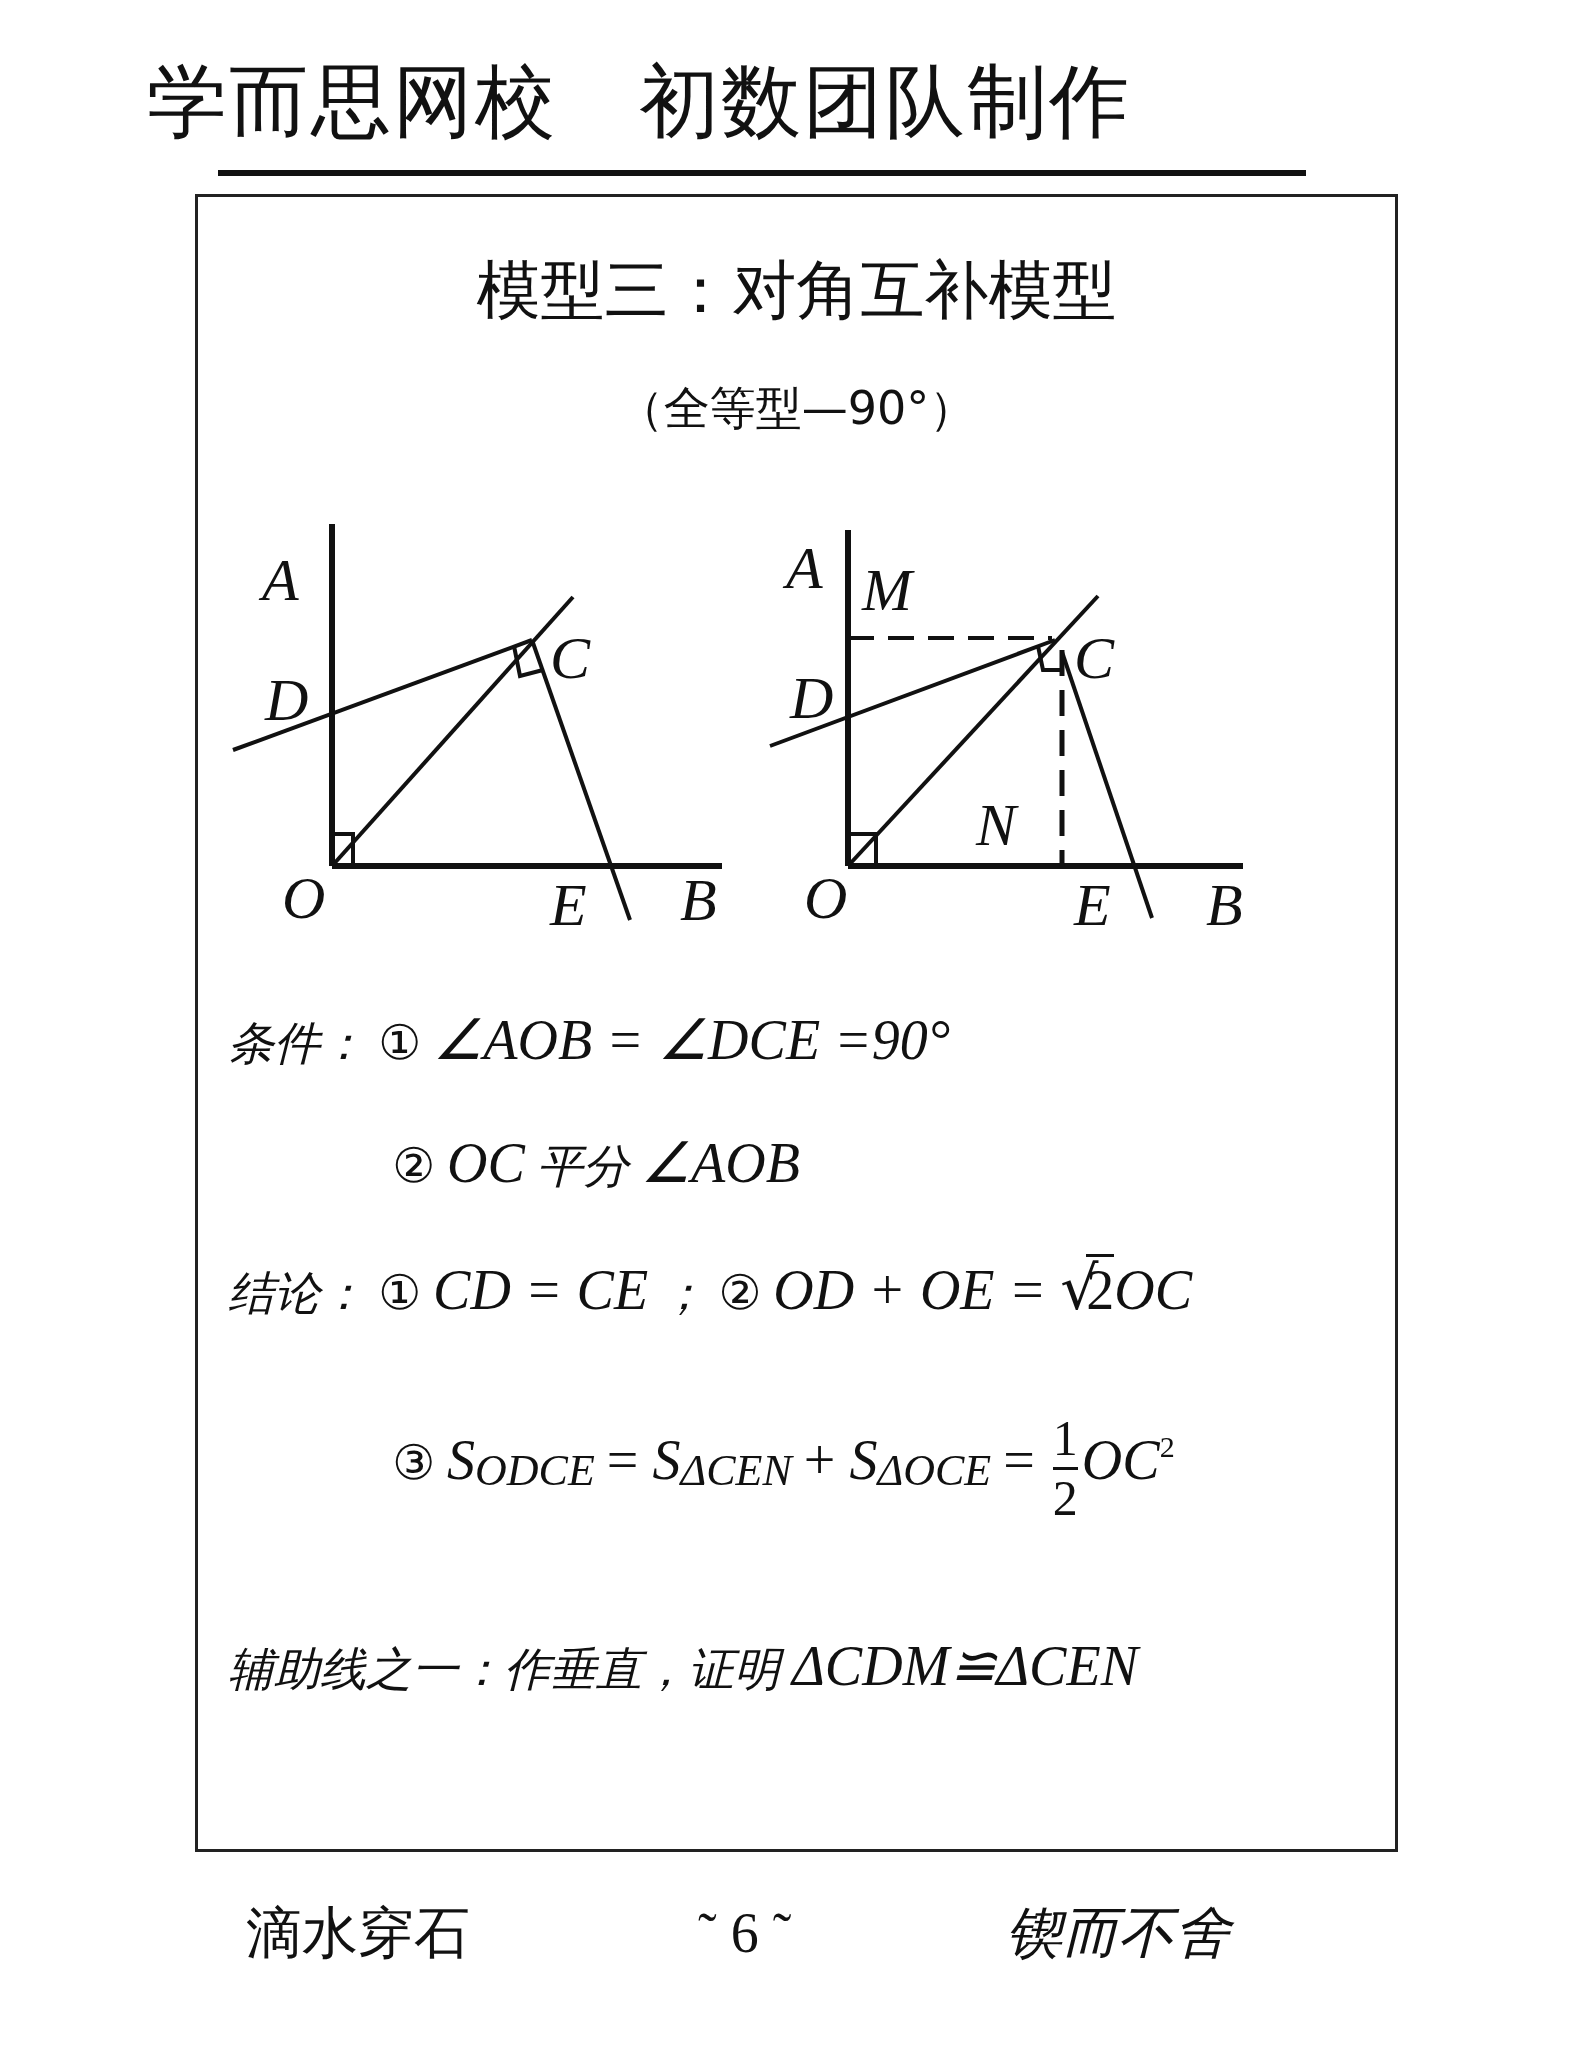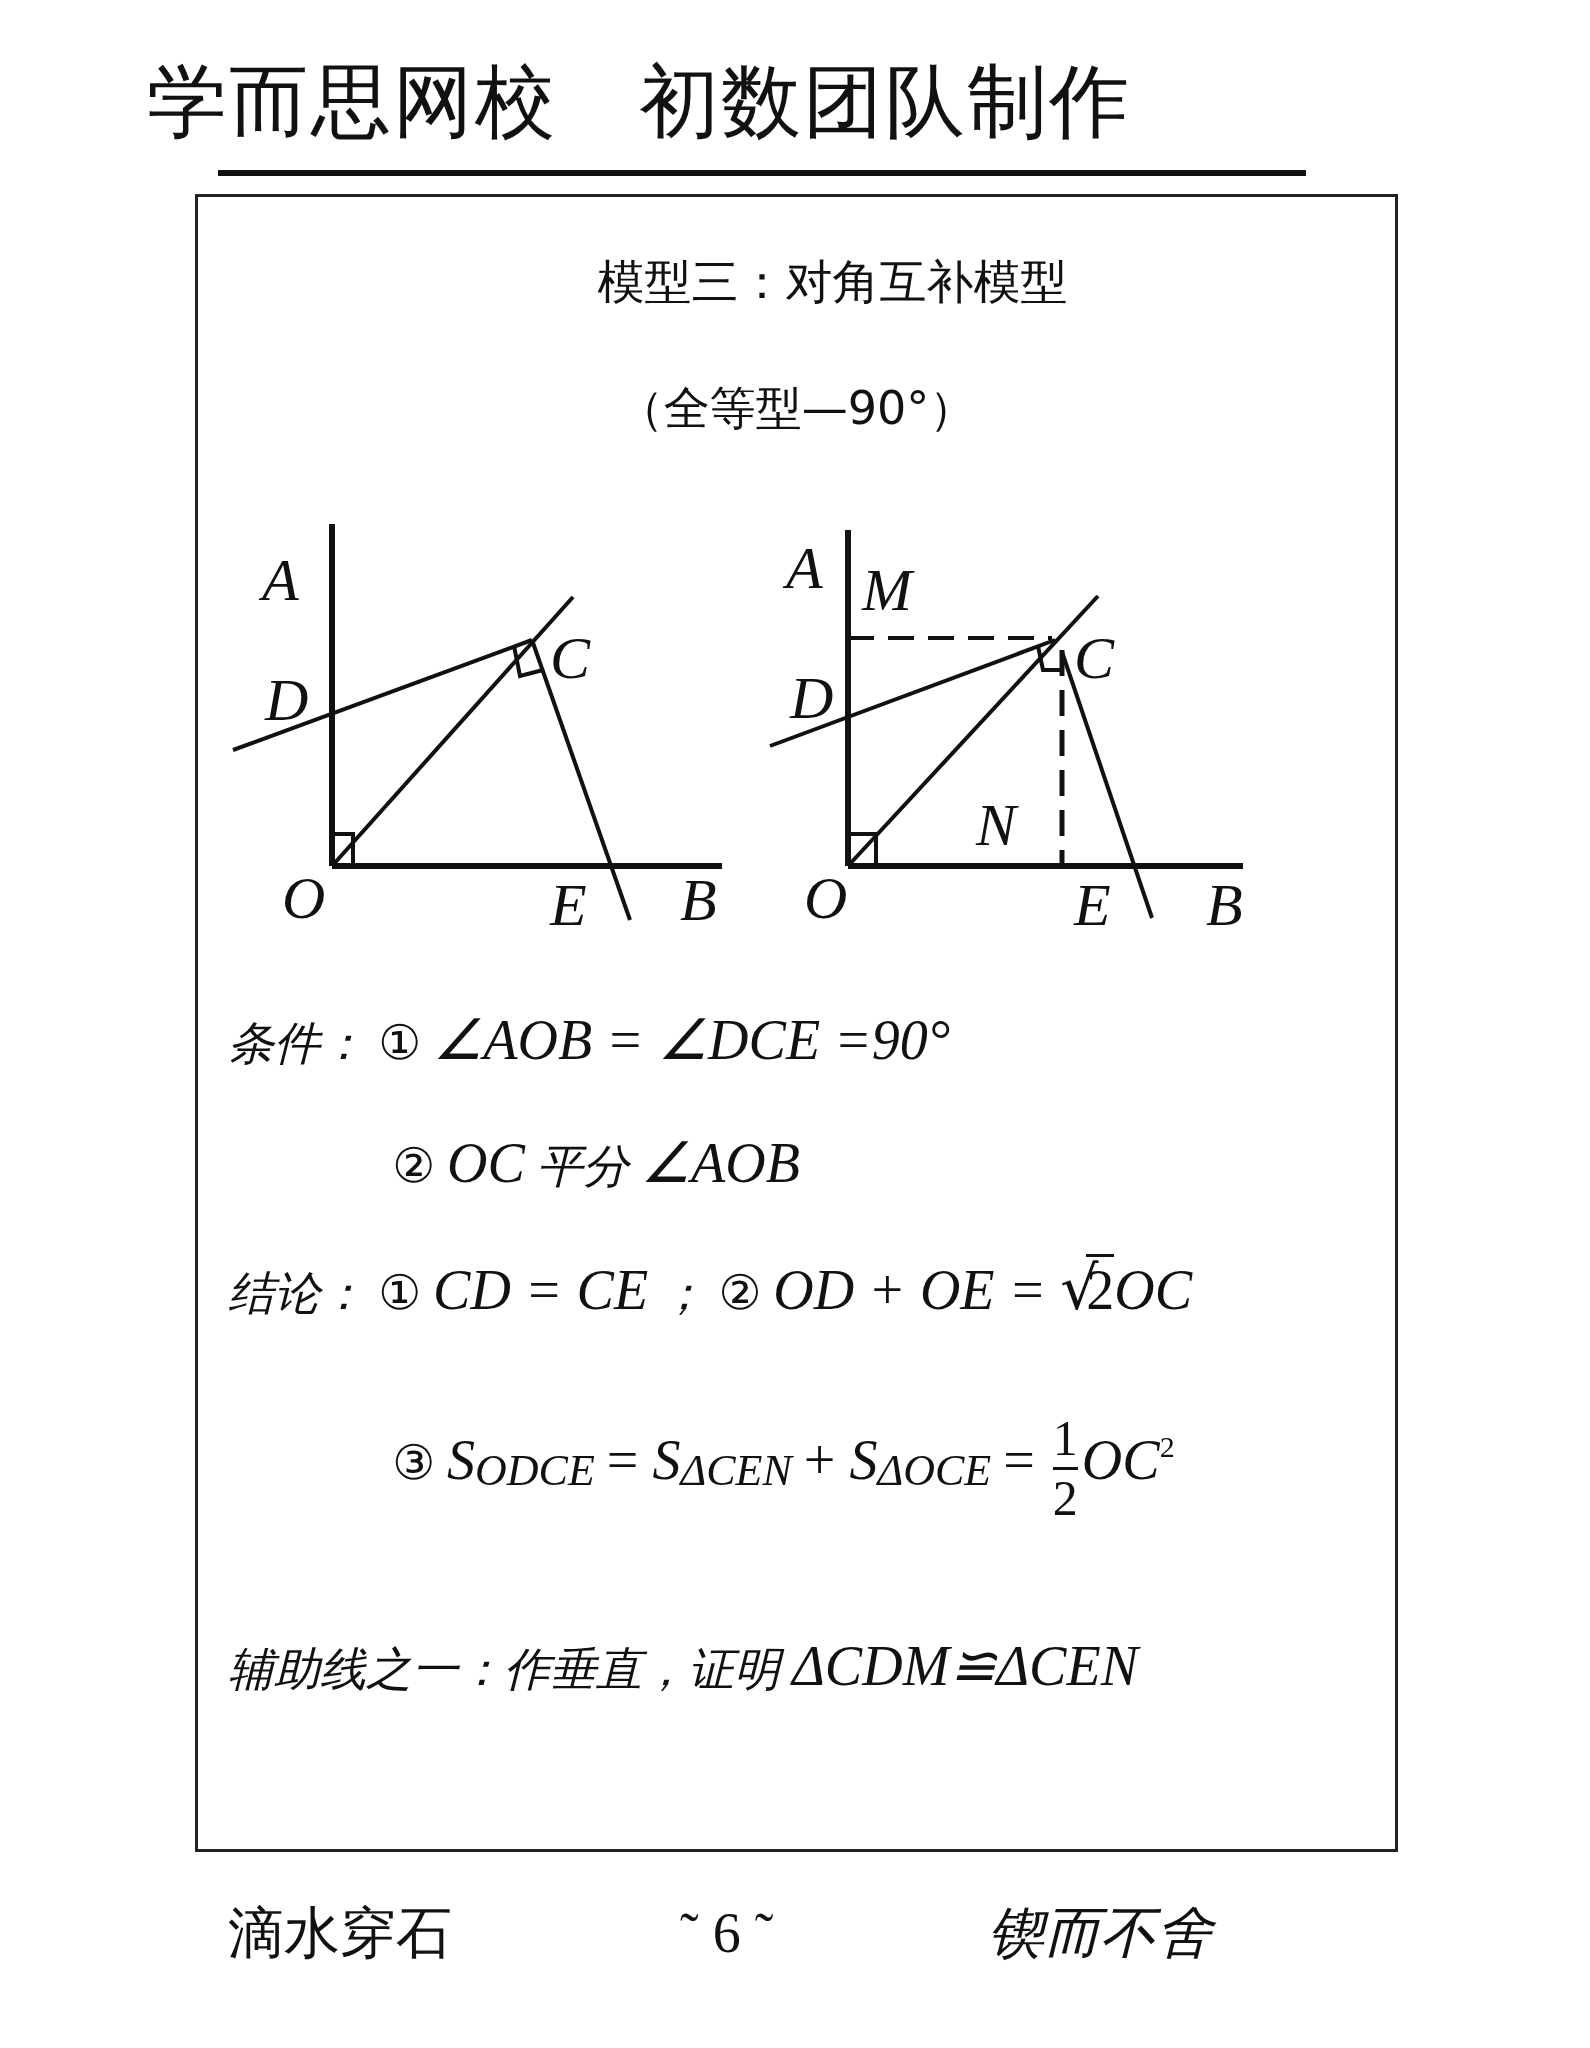--- a/index.html
+++ b/index.html
@@ -5,38 +5,38 @@
     html, body { margin: 0; padding: 0; background: #ffffff; }
     body { width: 1590px; height: 2048px; position: relative; overflow: hidden;
            font-family: "Liberation Serif", "DejaVu Serif", serif; color: #111; }
     .header-title { position: absolute; left: 0; width: 1278px; top: 62px; text-align: center;
                     font-size: 80px; letter-spacing: 2px; line-height: 1; white-space: pre;
                     font-family: "DejaVu Sans", "Liberation Sans", sans-serif; font-weight: 300; }
     .header-rule { position: absolute; left: 218px; top: 170px; width: 1088px; height: 6px; background: #111; }
     .frame { position: absolute; left: 195px; top: 194px; width: 1203px; height: 1658px;
              border: 3px solid #222; box-sizing: border-box; }
     .center-line { position: absolute; left: 195px; width: 1203px; text-align: center; line-height: 1; }
-    .model-title { top: 258px; font-size: 47px; font-family: "DejaVu Sans", sans-serif; margin-left: 36px; }
+    .model-title { top: 258px; font-size: 64px; font-family: "DejaVu Sans", sans-serif; }
     .model-subtitle { top: 385px; font-size: 46px; font-family: "DejaVu Sans", sans-serif; }
     .diagram { position: absolute; top: 500px; }
     .diagram svg text { font-family: "Liberation Serif", serif; font-style: italic; font-size: 60px; fill: #111; }
     .line-text { position: absolute; left: 228px; font-size: 48px; line-height: 1; white-space: nowrap; }
     .cn { font-family: "DejaVu Sans", sans-serif; font-size: 46px; font-style: italic; }
     .m { font-style: italic; font-family: "Liberation Serif", serif; font-size: 56px; }
     .n { font-family: "Liberation Serif", serif; font-size: 56px; }
     .circ { font-family: "DejaVu Sans", sans-serif; font-size: 48px; }
     .sub { font-size: 44px; font-style: italic; font-family: Liberation Serif, serif; vertical-align: -6px; }
     .sup { font-size: 30px; font-family: "Liberation Serif", serif; vertical-align: 22px; }
     .frac { display: inline-block; vertical-align: middle; text-align: center; margin: 0 4px; }
     .frac .num, .frac .den { display: block; font-family: "Liberation Serif", serif; font-size: 50px; line-height: 1.05; }
     .frac .bar { display: block; height: 3px; background: #111; margin: 2px 0; }
     .sqrt { display: inline-block; position: relative; padding-left: 26px; }
     .sqrt .radical { position: absolute; left: 0; top: -4px; font-size: 60px; font-style: normal; font-family: "DejaVu Sans", sans-serif; }
     .sqrt .radicand { border-top: 3px solid #111; padding-top: 2px; font-style: normal; }
-    .footer { position: absolute; top: 1905px; font-size: 56px; line-height: 1; font-family: "DejaVu Sans", sans-serif; white-space: pre; }
+    .footer { position: absolute; top: 1905px; font-size: 56px; line-height: 1; font-family: "DejaVu Sans", sans-serif; white-space: pre; margin-left: 18px; }
     .footer-left { left: 228px; }
     .footer-right { left: 988px; font-style: italic; }
     .footer-center { left: 680px; font-family: "Liberation Serif", serif; font-size: 56px; }
   </style>
 </head>
 <body>
 
 <div class="header-title">学而思网校　初数团队制作</div>
 <div class="header-rule"></div>
 

